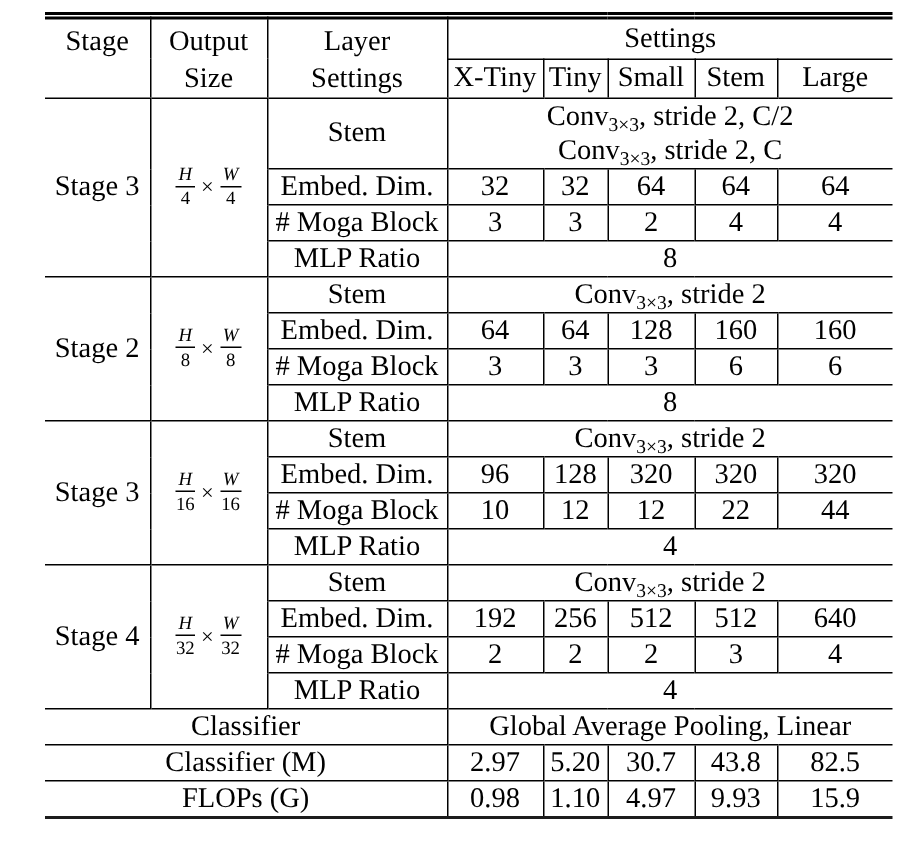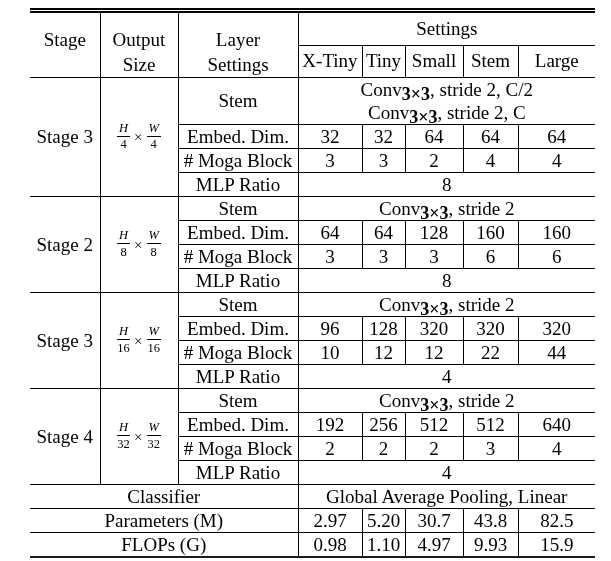--- a/index.html
+++ b/index.html
@@ -25,26 +25,26 @@
     height:23px;
     line-height:22px;
     overflow:hidden;
     white-space:nowrap;
   }
   .bl { border-left:1px solid #000; }   
   .bt { border-top:1px solid #000; }    
   .ct { border-top:1px solid #000; }    
   .bb { border-bottom:1px solid #000; } 
 
-  .hc { vertical-align:top; padding-top:14px; line-height:25px; }
+  .hc { vertical-align:top; padding-top:2px; line-height:25px; }
   .hc div { line-height:25px; }
 
   .convcell div { line-height:23px; }
 
-  sub.cv { font-size:18px; vertical-align:-4px; line-height:0;font-weight:bold; }
+  sub.cv { font-size:13px; vertical-align:-4px; line-height:0; }
 
   .frac { display:inline-block; vertical-align:middle; text-align:center;
           font-size:12.5px; line-height:1; margin-top:-2px; }
   .fn { display:block; border-bottom:1px solid #000; padding:0 2px 1.5px;
         font-style:italic; }
   .fd { display:block; padding-top:1.5px; }
   .tms { font-size:15px; margin:0 4px; vertical-align:middle; }
 
   .caption { margin:13px 0 0 2px; font-size:18.5px; line-height:22px;
              white-space:nowrap; }
@@ -211,21 +211,21 @@
   <tr>
     <td class="bl ct">MLP Ratio</td>
     <td colspan="5" class="bl ct">4</td>
   </tr>
 
   <tr>
     <td colspan="3" class="bt">Classifier</td>
     <td colspan="5" class="bt bl">Global Average Pooling, Linear</td>
   </tr>
   <tr>
-    <td colspan="3" class="bt">Parameters (M)</td>
+    <td colspan="3" class="bt">Classifier (M)</td>
     <td class="bt bl">2.97</td>
     <td class="bt bl">5.20</td>
     <td class="bt bl">30.7</td>
     <td class="bt bl">43.8</td>
     <td class="bt bl">82.5</td>
   </tr>
   <tr>
     <td colspan="3" class="bt">FLOPs (G)</td>
     <td class="bt bl">0.98</td>
     <td class="bt bl">1.10</td>

